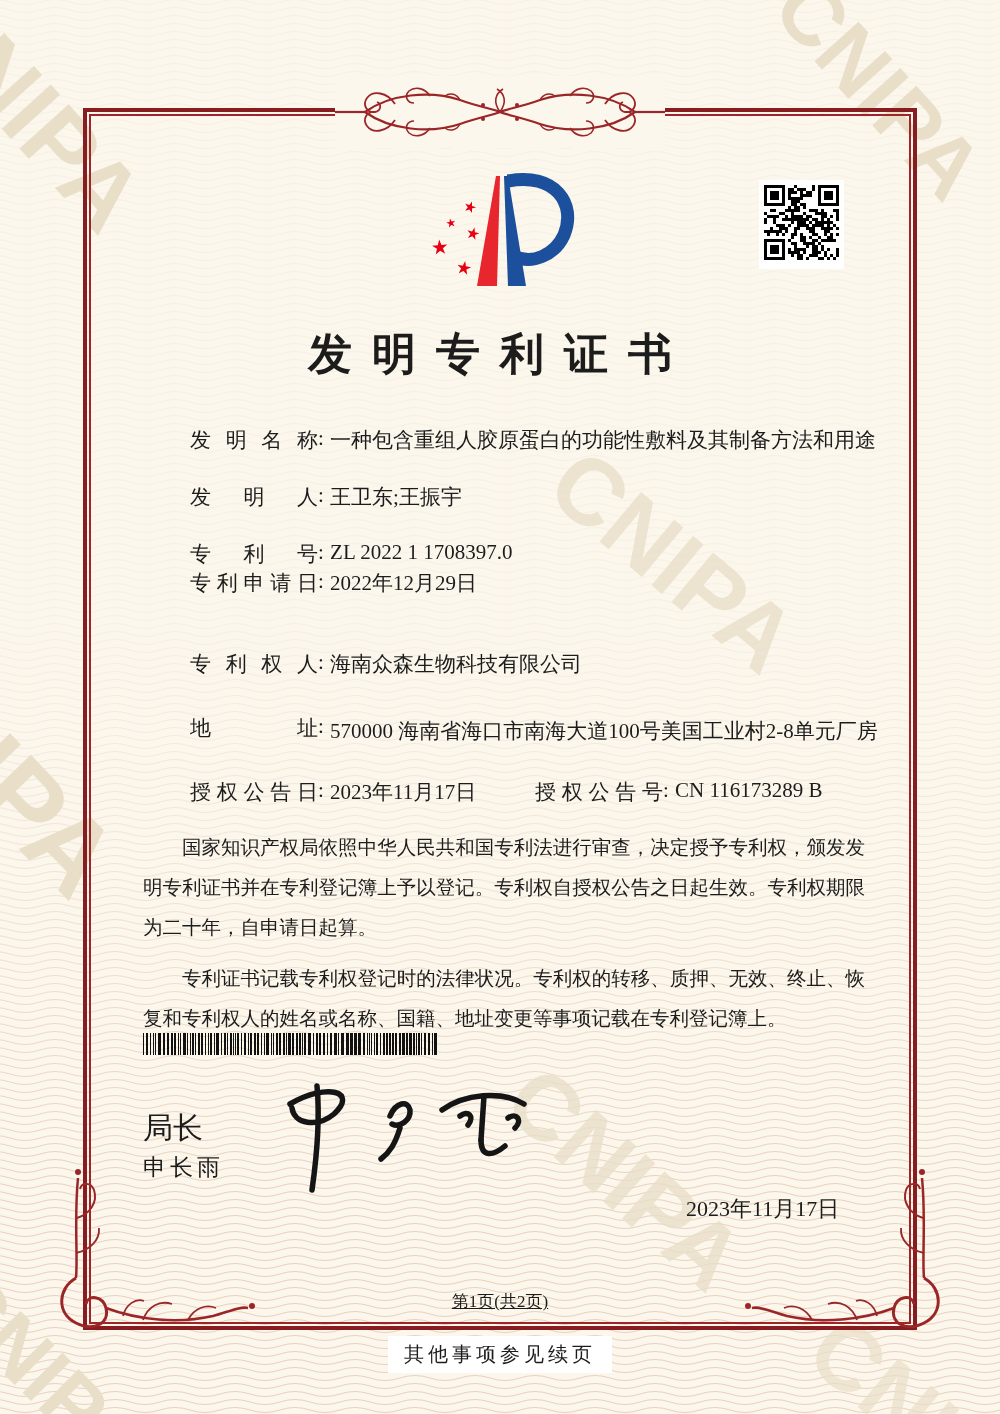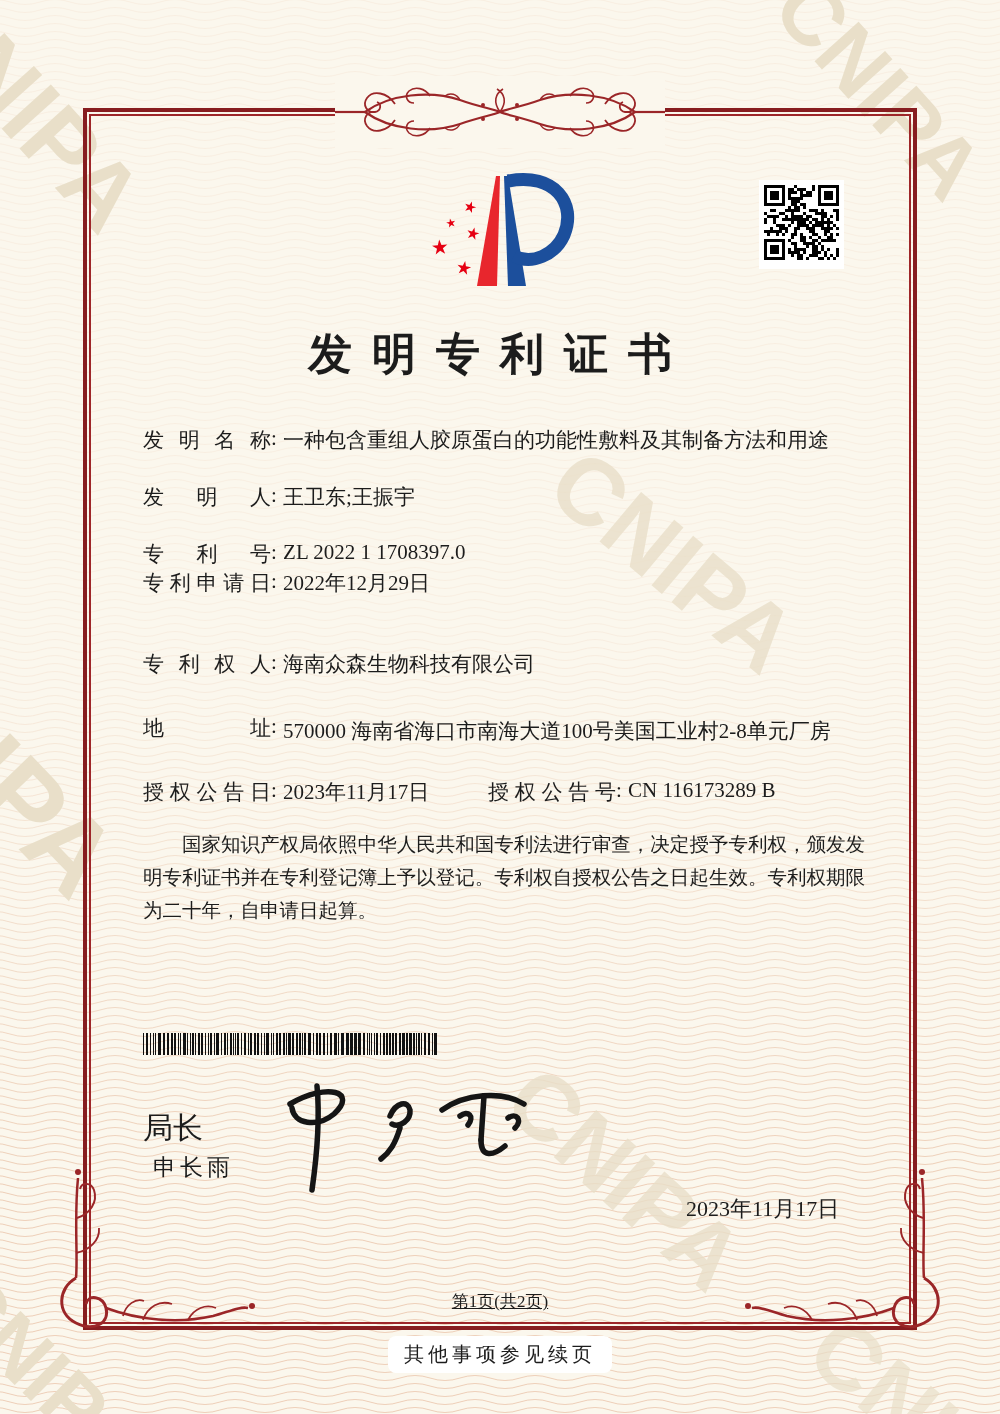--- a/index.html
+++ b/index.html
@@ -25,39 +25,39 @@
   .corner-fl.left{left:48px;top:1158px;}
   .corner-fl.right{left:742px;top:1158px;transform:scaleX(-1);}
   
   .cert-no{position:absolute;left:133px;top:178px;z-index:4;font-size:21px;letter-spacing:3px;}
   .logo{position:absolute;left:413px;top:164px;z-index:4;}
   .qr{position:absolute;left:759px;top:180px;z-index:4;background:#fff;padding:5px;}
   .title{position:absolute;left:0;top:296px;width:1000px;z-index:4;text-align:center;
          font-size:44px;font-weight:bold;letter-spacing:20px;box-sizing:border-box;}
   .fields{position:absolute;left:143px;top:0;width:740px;z-index:4;font-size:21px;}
   .frow{position:absolute;left:0;white-space:nowrap;}
-  .flabel{display:inline-block;width:128px;text-align:justify;text-align-last:justify;vertical-align:top;}
+  .flabel{display:inline-block;width:128px;text-align:justify;text-align-last:justify;vertical-align:top;margin-left:47px;}
   .fcolon{vertical-align:top;}
   .fvalue{margin-left:1px;vertical-align:top;}
   .fvalue.wrap{display:inline-block;width:575px;white-space:normal;line-height:34px;}
   .f1{top:426px}.f2{top:483px}.f3{top:540px}.f4{top:569px}.f5{top:650px}.f6{top:714px}.f7{top:778px}
   .grp2{position:absolute;left:345px;top:0;white-space:nowrap;}
   .paras{position:absolute;left:143px;top:828px;width:722px;z-index:4;
-         font-size:19.5px;line-height:33px;text-align:justify;}
+         font-size:19.5px;line-height:40px;text-align:justify;}
   .paras p{margin:0 0 11px 0;text-indent:2em;}
   .barcode{position:absolute;left:143px;top:1033px;z-index:4;}
   .signer-title{position:absolute;left:143px;top:1108px;z-index:4;
         font-family:"Liberation Sans",sans-serif;font-size:30px;}
-  .signer-name{position:absolute;left:153px;top:1152px;z-index:4;
+  .signer-name{position:absolute;left:143px;top:1152px;z-index:4;
         font-family:"Liberation Sans",sans-serif;font-size:23px;letter-spacing:4px;}
   .signature{position:absolute;left:262px;top:1076px;z-index:4;}
   .issue-date{position:absolute;left:686px;top:1194px;z-index:4;font-size:22px;}
   .page-info{position:absolute;left:0;top:1290px;width:1000px;text-align:center;z-index:4;font-size:17px;text-decoration:underline;}
   .footer-note{position:absolute;left:0;top:1336px;width:1000px;z-index:4;display:flex;justify-content:center;}
-  .footer-note span{background:#fff;padding:5px 16px;font-size:20px;letter-spacing:4px;border-radius:8px;}
+  .footer-note span{background:#fff;padding:5px 16px;font-size:20px;letter-spacing:4px;}
 </style>
 </head>
 <body>
 
 <div class="page">
 
   <svg id="waves-svg" width="1000" height="1414">
       <path d="M-20,2 q15,-5 30,0 q15,5 30,0 q15,-5 30,0 q15,5 30,0 q15,-5 30,0 q15,5 30,0 q15,-5 30,0 q15,5 30,0 q15,-5 30,0 q15,5 30,0 q15,-5 30,0 q15,5 30,0 q15,-5 30,0 q15,5 30,0 q15,-5 30,0 q15,5 30,0 q15,-5 30,0 q15,5 30,0 q15,-5 30,0 q15,5 30,0 q15,-5 30,0 q15,5 30,0 q15,-5 30,0 q15,5 30,0 q15,-5 30,0 q15,5 30,0 q15,-5 30,0 q15,5 30,0 q15,-5 30,0 q15,5 30,0 q15,-5 30,0 q15,5 30,0 q15,-5 30,0 q15,5 30,0 q15,-5 30,0 q15,5 30,0" stroke="#dd9e77" stroke-width="1" fill="none" opacity="0.10"></path>
       <path d="M-20,10 q15,-5 30,0 q15,5 30,0 q15,-5 30,0 q15,5 30,0 q15,-5 30,0 q15,5 30,0 q15,-5 30,0 q15,5 30,0 q15,-5 30,0 q15,5 30,0 q15,-5 30,0 q15,5 30,0 q15,-5 30,0 q15,5 30,0 q15,-5 30,0 q15,5 30,0 q15,-5 30,0 q15,5 30,0 q15,-5 30,0 q15,5 30,0 q15,-5 30,0 q15,5 30,0 q15,-5 30,0 q15,5 30,0 q15,-5 30,0 q15,5 30,0 q15,-5 30,0 q15,5 30,0 q15,-5 30,0 q15,5 30,0 q15,-5 30,0 q15,5 30,0 q15,-5 30,0 q15,5 30,0 q15,-5 30,0 q15,5 30,0" stroke="#dd9e77" stroke-width="1" fill="none" opacity="0.10"></path>
       <path d="M-20,18 q15,-5 30,0 q15,5 30,0 q15,-5 30,0 q15,5 30,0 q15,-5 30,0 q15,5 30,0 q15,-5 30,0 q15,5 30,0 q15,-5 30,0 q15,5 30,0 q15,-5 30,0 q15,5 30,0 q15,-5 30,0 q15,5 30,0 q15,-5 30,0 q15,5 30,0 q15,-5 30,0 q15,5 30,0 q15,-5 30,0 q15,5 30,0 q15,-5 30,0 q15,5 30,0 q15,-5 30,0 q15,5 30,0 q15,-5 30,0 q15,5 30,0 q15,-5 30,0 q15,5 30,0 q15,-5 30,0 q15,5 30,0 q15,-5 30,0 q15,5 30,0 q15,-5 30,0 q15,5 30,0 q15,-5 30,0 q15,5 30,0" stroke="#dd9e77" stroke-width="1" fill="none" opacity="0.10"></path>
@@ -576,20 +576,21 @@
       <span class="fvalue">2023年11月17日</span>
       <span class="grp2">
         <span class="flabel">授权公告号</span><span class="fcolon">:</span>
         <span class="fvalue">CN 116173289 B</span>
       </span>
     </div>
   </div>
 
   <div class="paras">
     <p>国家知识产权局依照中华人民共和国专利法进行审查，决定授予专利权，颁发发明专利证书并在专利登记簿上予以登记。专利权自授权公告之日起生效。专利权期限为二十年，自申请日起算。</p>
+    <p>专利证书记载专利权登记时的法律状况。专利权的转移、质押、无效、终止、恢复和专利权人的姓名或名称、国籍、地址变更等事项记载在专利登记簿上。</p>
   </div>
 
   <svg class="barcode" id="barcode-svg" width="298" height="22" viewBox="0 0 298 22">
       <rect x="0" y="0" width="1" height="22" fill="#111"></rect>
       <rect x="3" y="0" width="2" height="22" fill="#111"></rect>
       <rect x="7" y="0" width="1" height="22" fill="#111"></rect>
       <rect x="10" y="0" width="1" height="22" fill="#111"></rect>
       <rect x="12" y="0" width="1" height="22" fill="#111"></rect>
       <rect x="15" y="0" width="3" height="22" fill="#111"></rect>
       <rect x="20" y="0" width="2" height="22" fill="#111"></rect>

